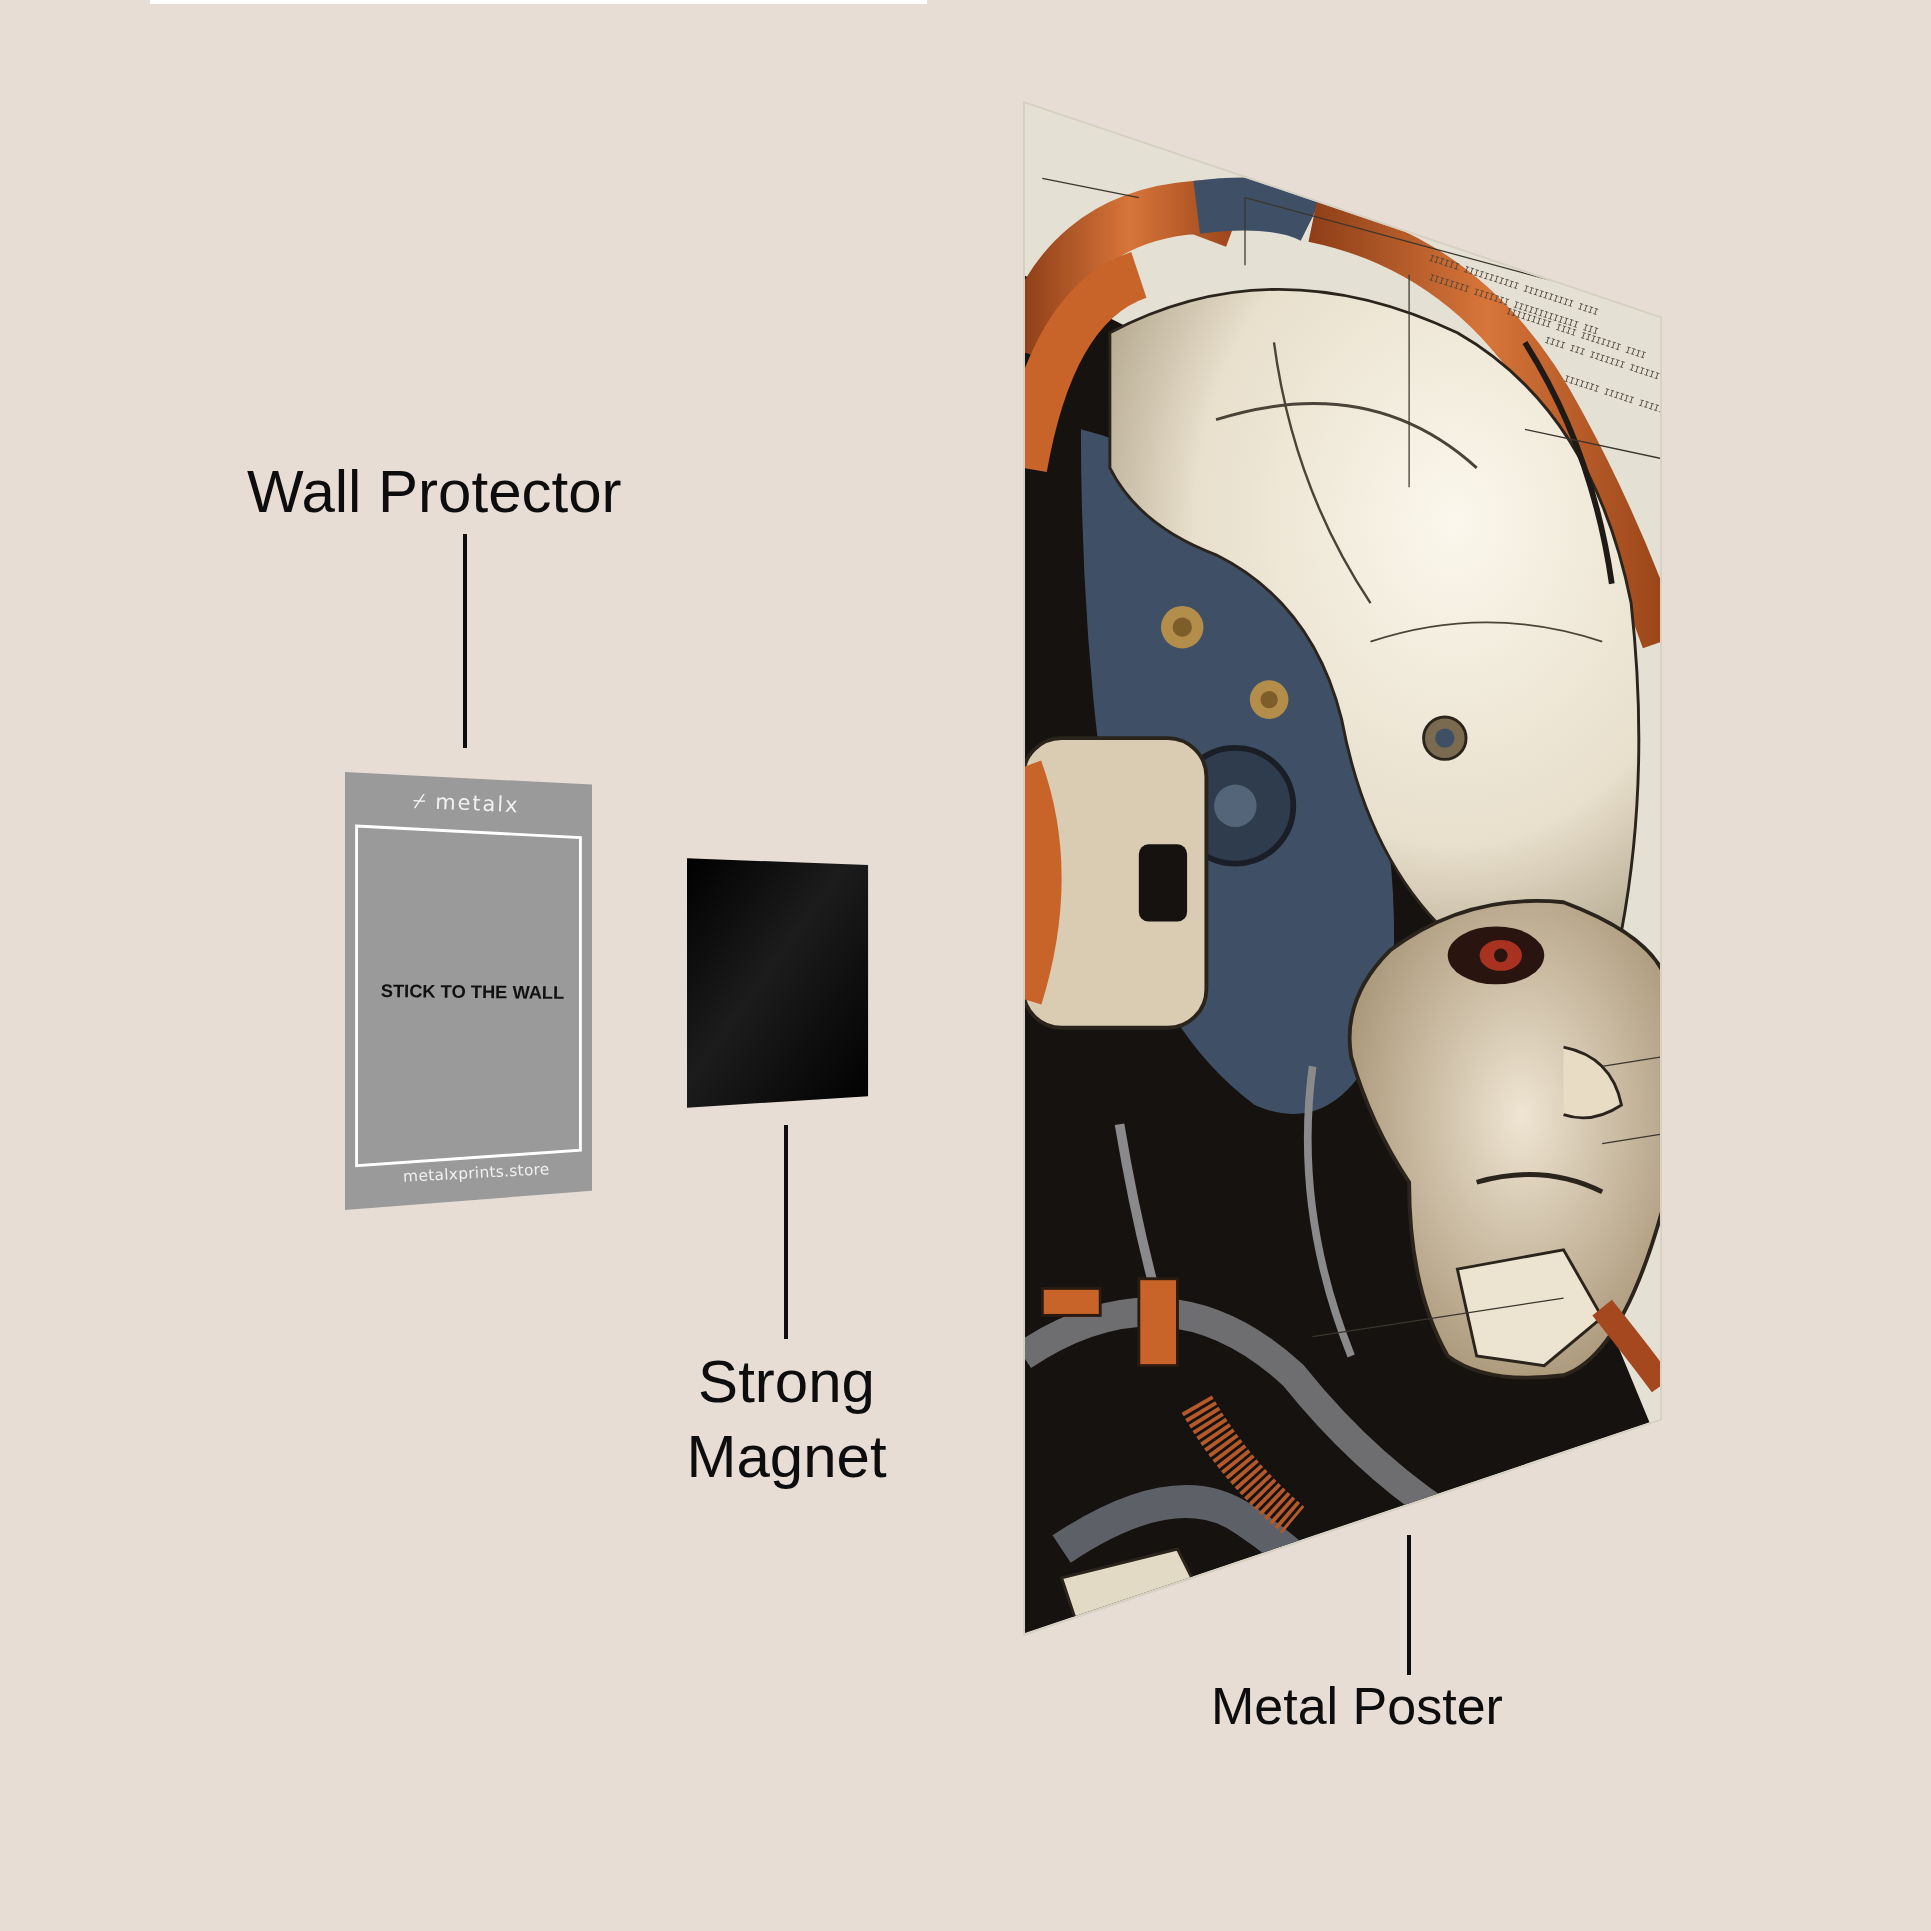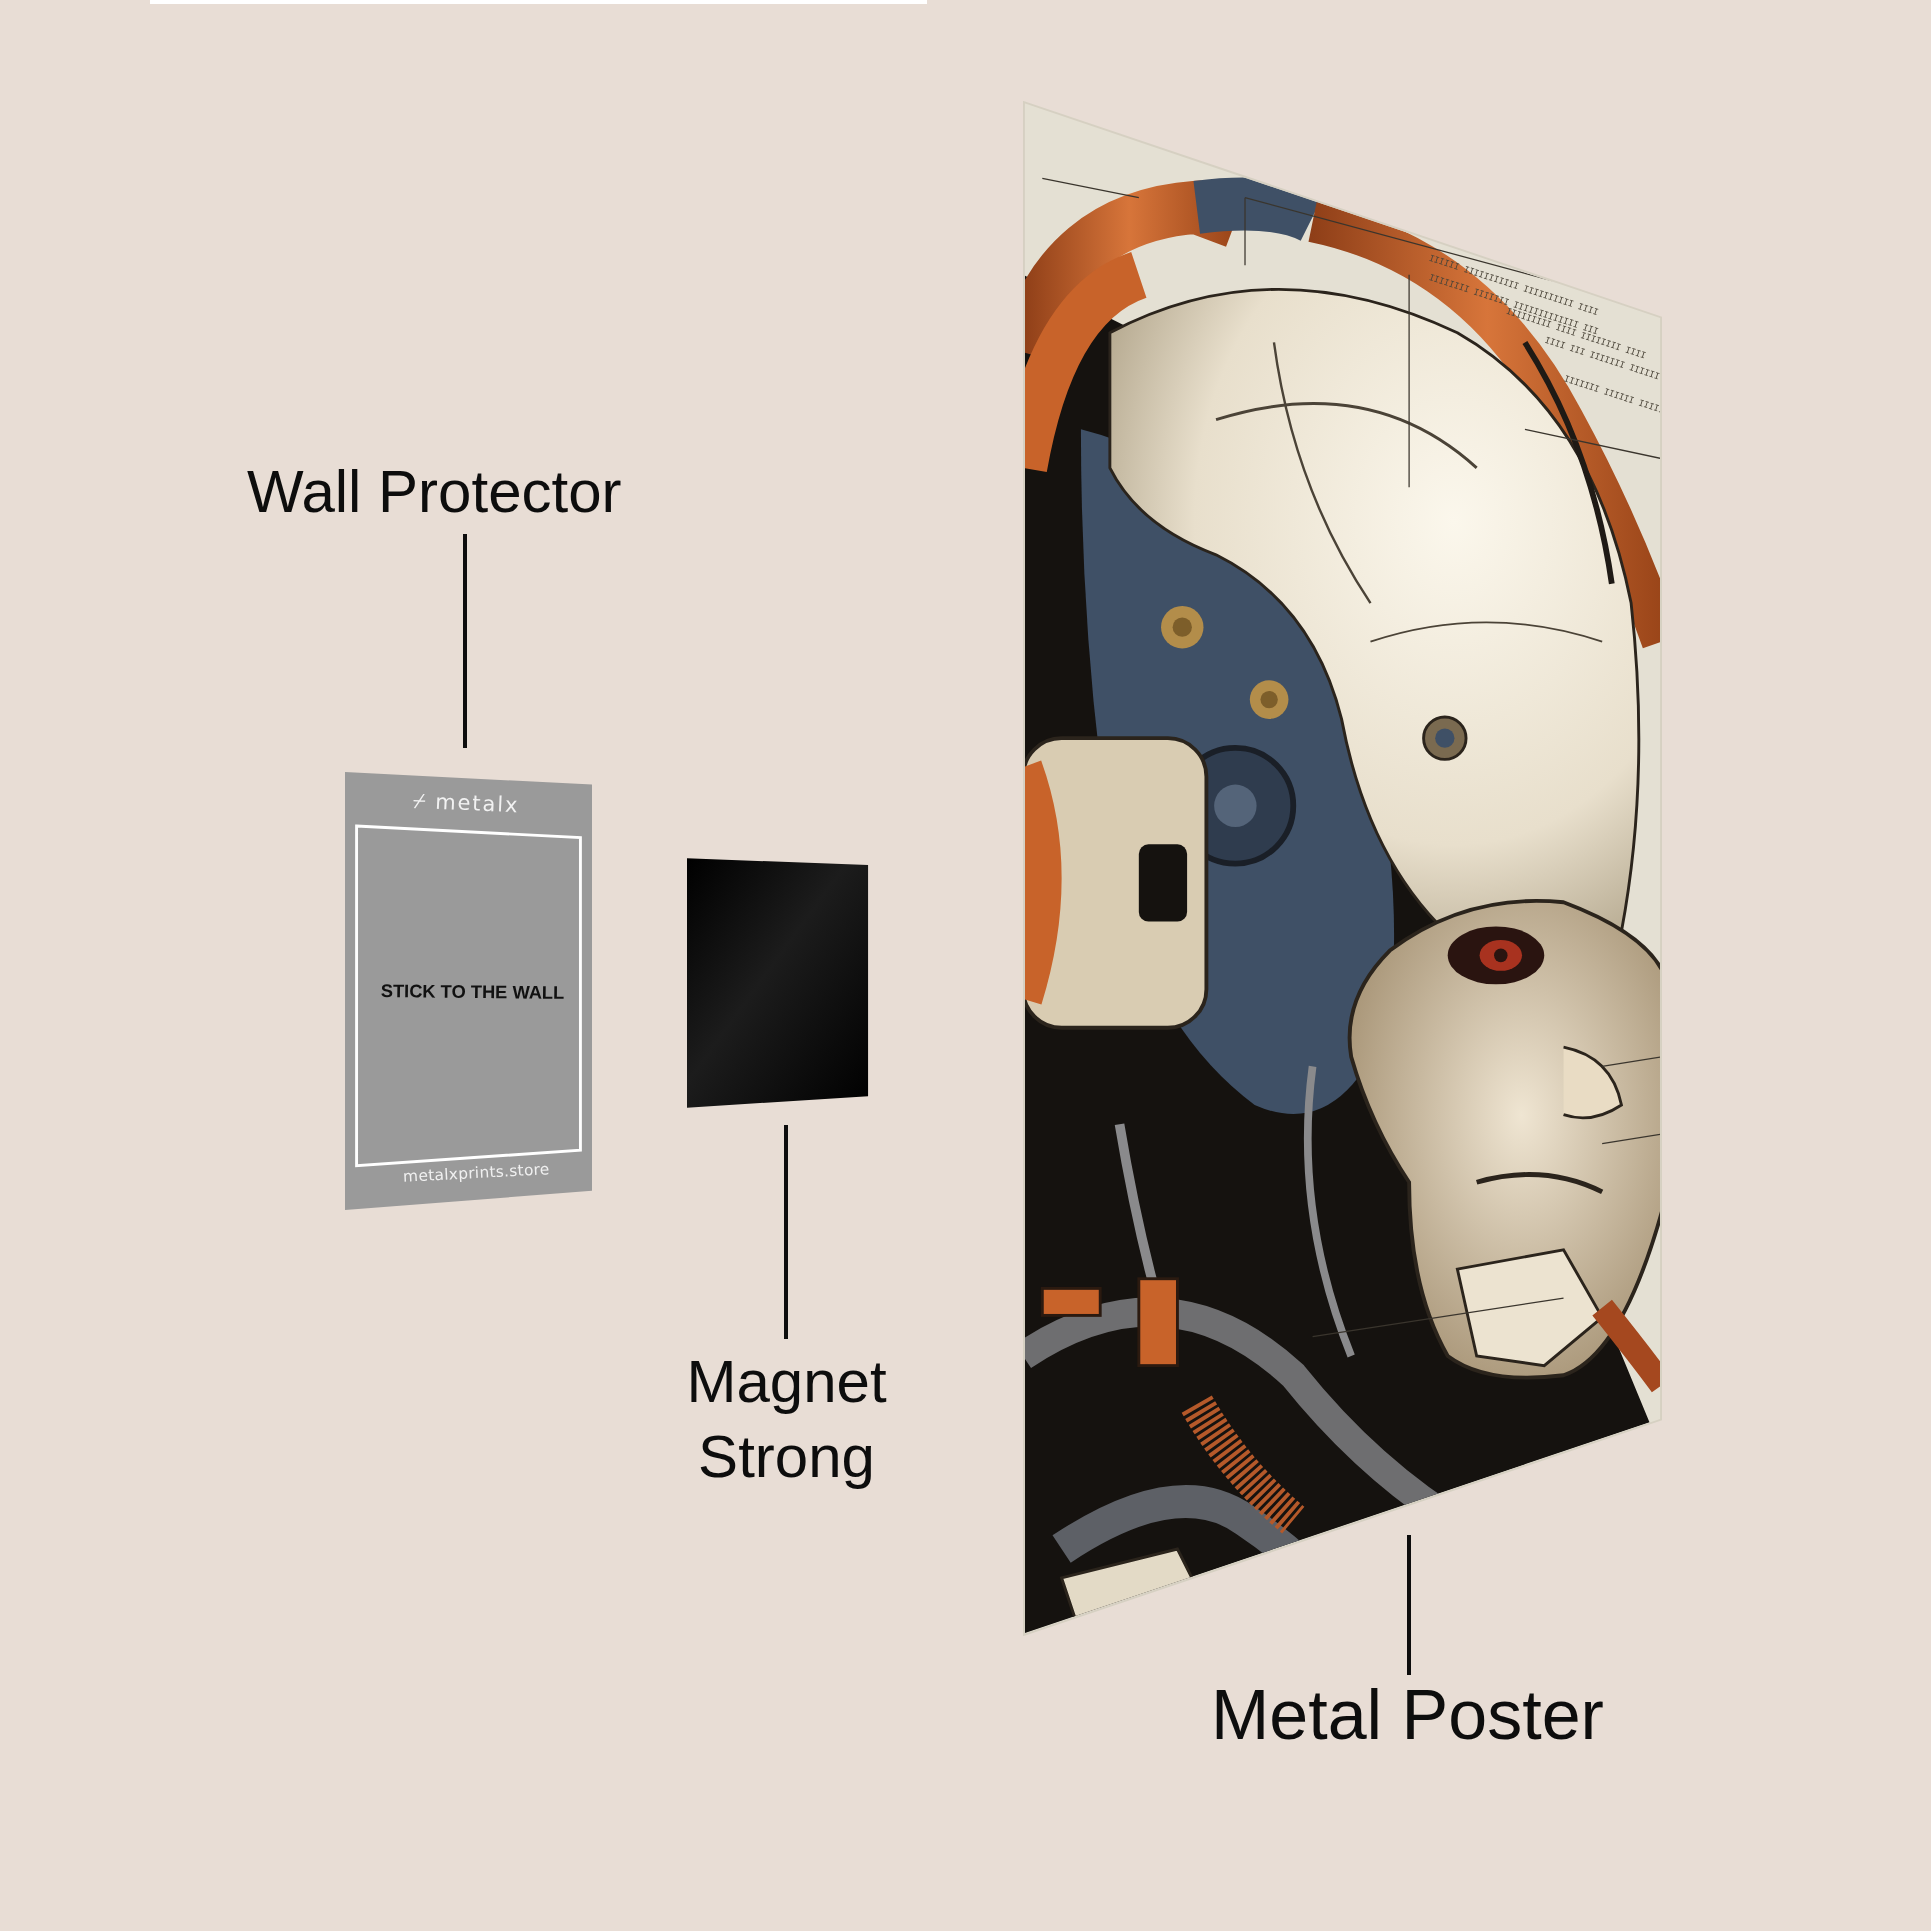--- a/index.html
+++ b/index.html
@@ -12,21 +12,21 @@
     position: absolute; left: 150px; top: 0; width: 777px; height: 3.9px;
     background: #ffffff;
   }
   .label {
     position: absolute; color: #0d0d0d; font-family: Liberation Sans, sans-serif;
     font-weight: 400; letter-spacing: 0px; white-space: nowrap; line-height: 1;
   }
   .label-wall { left: 247px; top: 462px; font-size: 60px; }
   .label-magnet { left: 666px; top: 1344px; font-size: 60px; text-align: center; width: 241px; line-height: 75px; }
   .label-magnet span { display: block; }
-  .label-poster { left: 1211px; top: 1680px; font-size: 70px; }
+  .label-poster { left: 1211px; top: 1680px; font-size: 52px; }
   .leader {
     position: absolute; width: 3.9px; background: #0d0d0d;
   }
   .leader-wall { left: 463px; top: 534px; height: 214px; }
   .leader-magnet { left: 784px; top: 1125px; height: 214px; }
   .leader-poster { left: 1407px; top: 1535px; height: 140px; }
 
   .protector { position: absolute; left: 345px; top: 772px; width: 247px; height: 439px; }
   .protector svg { position: absolute; left: 0; top: 0; }
   .protector .logo {
@@ -74,22 +74,22 @@
         <stop offset="0" stop-color="#000"></stop>
         <stop offset="0.45" stop-color="#1c1c1c"></stop>
         <stop offset="1" stop-color="#000"></stop>
       </linearGradient>
     </defs>
     <polygon points="0,0 188,7 188,247 0,259" fill="url(#mg)"></polygon>
   </svg>
 </div>
 <div class="leader leader-magnet"></div>
 <div class="label label-magnet">
+  <span>Strong</span>
   <span>Magnet</span>
-  <span>Strong</span>
 </div>
 
 <div class="poster">
   <svg width="639" height="1535" viewBox="0 0 662 1590">
     <defs>
       <clipPath id="pc">
           <polygon points="2,2 660,225 660,1365 2,1587"></polygon>
         </clipPath>
       <linearGradient id="orangeG" x1="0" y1="0" x2="1" y2="0">
         <stop offset="0" stop-color="#8f3f18"></stop>

